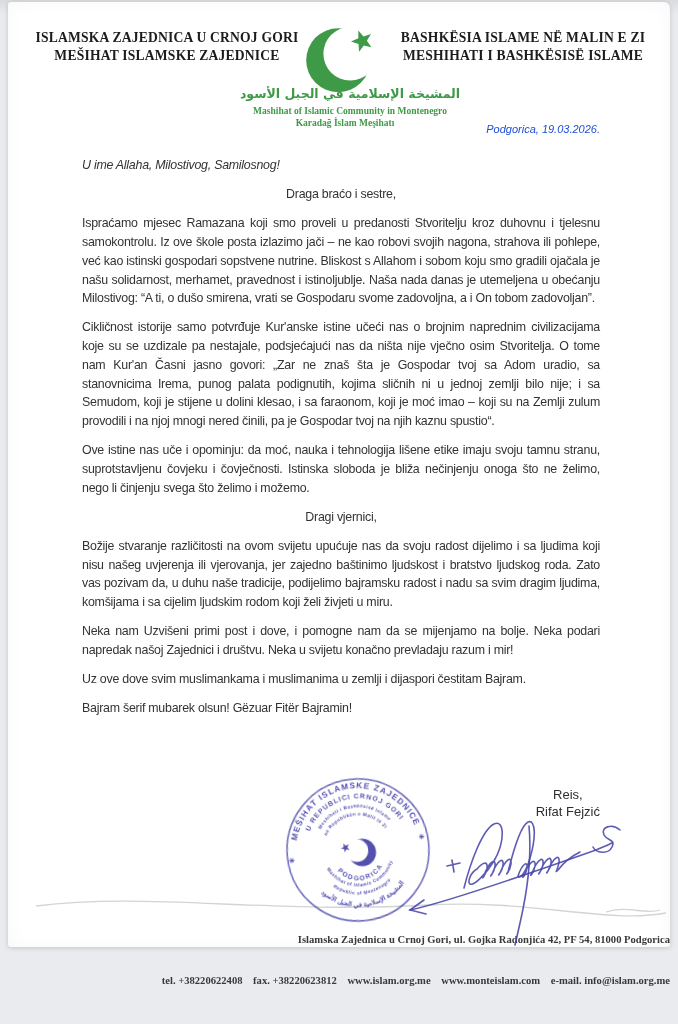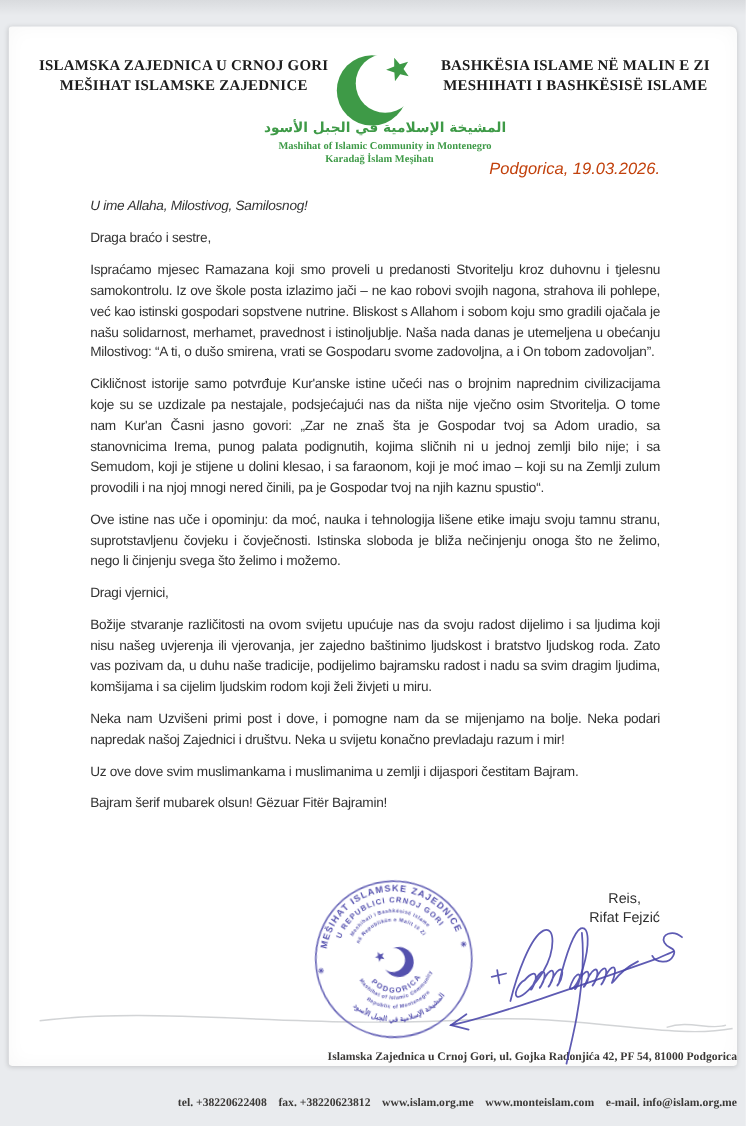--- a/index.html
+++ b/index.html
@@ -6,43 +6,43 @@
     --photo-bg:#e9ebee; --paper:#ffffff; --green:#3e9a47; --ink:#4844a8;
     --body-text:#333333; --head-text:#1c1c1c; --footer-text:#3b3937; --crease:#c7c9cc;
   }
   *{margin:0;padding:0;box-sizing:border-box}
   html,body{width:678px;height:1024px}
   body{
     background:linear-gradient(180deg,#d9dbde 0,var(--photo-bg) 14px,var(--photo-bg) 100%);
     font-family:"Liberation Sans",sans-serif;overflow:hidden;
   }
   .page{
-    position:relative;width:662px;height:945px;margin:24px auto 0;
+    position:relative;width:662px;height:945px;margin:2px auto 0;
     background:var(--paper);border-radius:3px 6px 3px 3px;
     box-shadow:0 1px 5px rgba(0,0,0,.16), inset 0 0 18px rgba(0,0,0,.03);
   }
   
   .org{position:absolute;top:27px;text-align:center;color:var(--head-text);
        font-family:"Liberation Serif",serif;font-weight:bold;font-size:13.6px;line-height:18px;letter-spacing:.2px}
   .org.left{left:18px;width:282px}
   .org.right{left:382px;width:266px}
   .logo{position:absolute;left:295px;top:15px;width:80px;height:80px}
   .arabic-name{position:absolute;left:0;right:0;top:84px;text-align:center;padding-left:22px;
        font-family:"DejaVu Sans",sans-serif;font-weight:bold;font-size:12.5px;color:var(--green)}
   .sub-en{position:absolute;left:0;right:0;top:104px;text-align:center;padding-left:22px;
        font-family:"Liberation Serif",serif;font-weight:bold;font-size:9.5px;color:var(--green)}
   .sub-tr{position:absolute;left:0;right:0;top:116px;text-align:center;padding-left:12px;
        font-family:"Liberation Serif",serif;font-weight:bold;font-size:9.5px;color:var(--green)}
-  .dateline{position:absolute;top:121px;right:70px;font-style:italic;font-size:15px;color:#c2410c}
+  .dateline{position:absolute;top:121px;right:70px;font-style:italic;font-size:11px;color:#1d4ed8}
   
   .letter{position:absolute;top:154px;left:74px;width:518px;color:var(--body-text);
        font-size:12.4px;line-height:18.7px;letter-spacing:-.25px;text-align:justify}
   .letter p{margin-bottom:10.5px}
   .bismillah{font-style:italic}
-  .salutation{text-align:left}
+  .salutation{text-align:center}
   
   .stamp{position:absolute;left:274px;top:772px;width:152px;height:152px;z-index:3;
          filter:blur(.3px);opacity:.93;transform:rotate(-7deg)}
   .stamp text{fill:var(--ink);font-family:"Liberation Sans",sans-serif;font-weight:bold}
   .t-ring1{font-size:8.2px;letter-spacing:1.1px}
   .t-ring2{font-size:6.8px;letter-spacing:1px}
   .t-small{font-size:4.6px;letter-spacing:.45px}
   .t-city{font-size:6.6px;letter-spacing:1.4px}
   .t-arabic{font-size:6.4px;font-family:"DejaVu Sans",sans-serif}
   .t-deco{font-size:7px}

